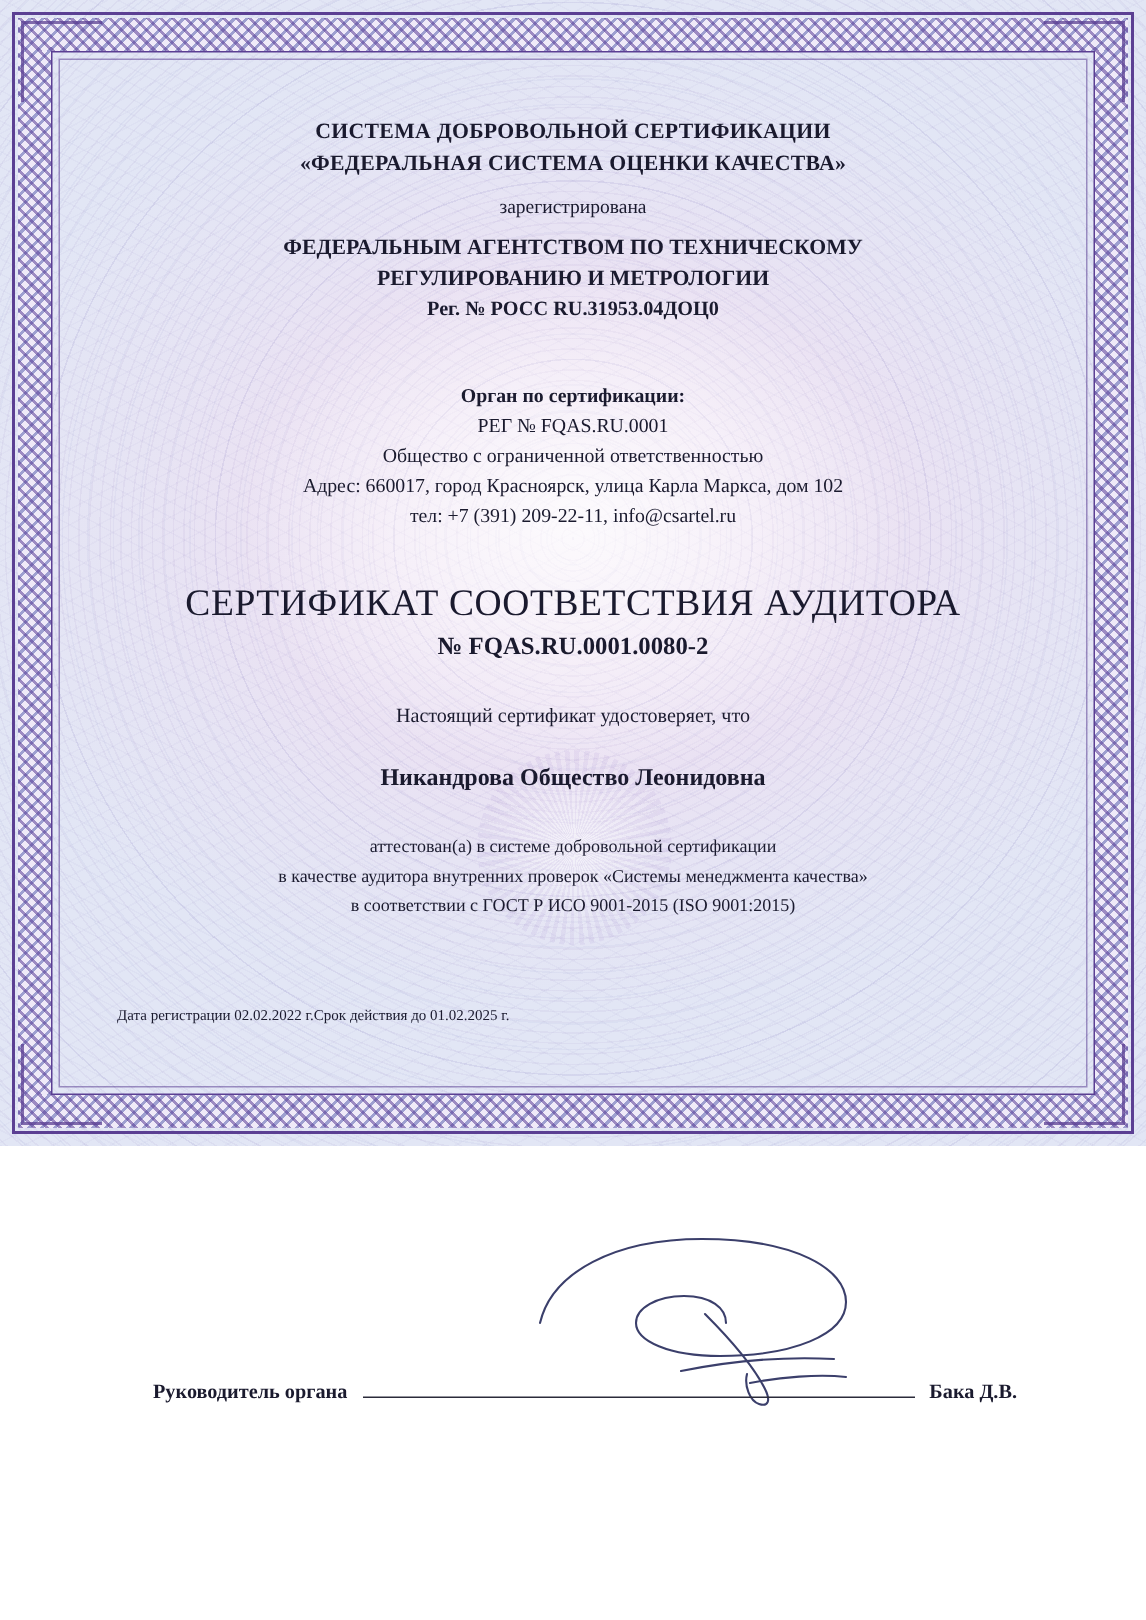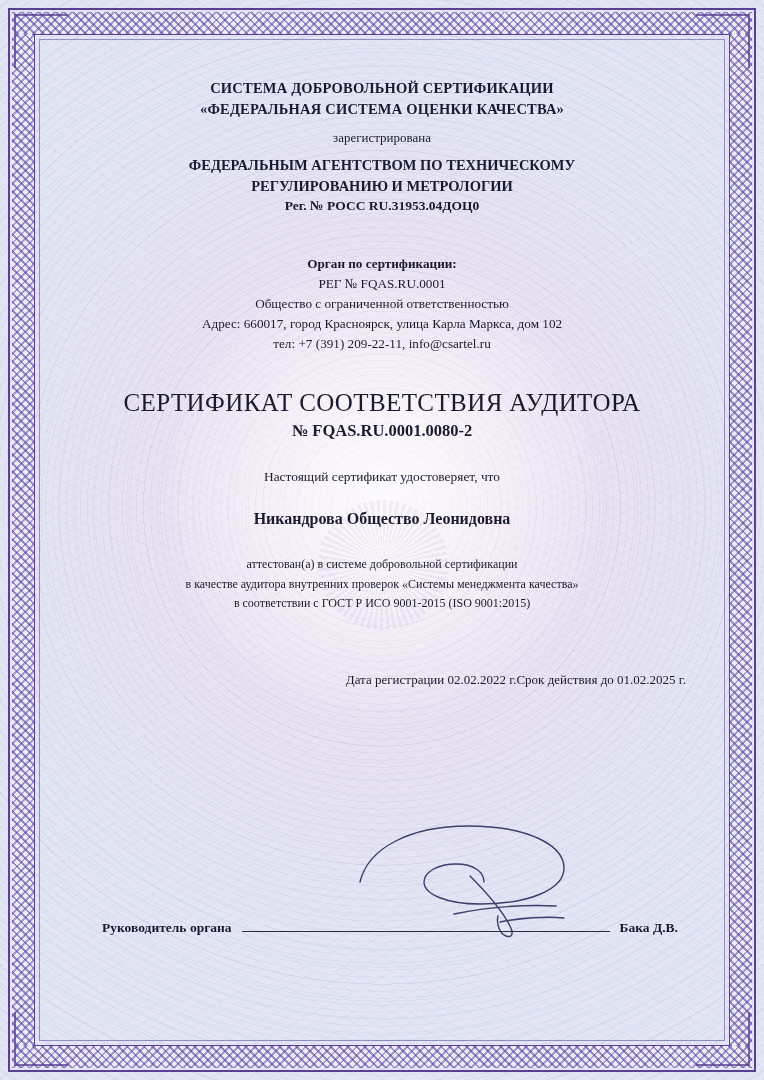--- a/index.html
+++ b/index.html
@@ -12,21 +12,21 @@
     height: 1080px;
     font-family: "Liberation Serif", serif;
     color: #1a1a2e;
     overflow: hidden;
   }
 
   
   .cert {
     position: relative;
     width: 764px;
-    height: 1080px;
+    height: 764px;
     box-sizing: border-box;
     background:
       radial-gradient(ellipse 55% 42% at 50% 46%, #f6eef8 0%, #f2e9f6 28%, #eae2f3 52%, #e6e4f4 72%, #e2e6f5 100%);
   }
 
   
   .tex {
     position: absolute;
     inset: 0;
     pointer-events: none;
@@ -156,22 +156,22 @@
   }
 
   .scope {
     font-size: 12px;
     line-height: 1.62;
     margin-top: 27px;
   }
 
   .dates {
     display: flex;
-    justify-content: flex-end;
-    font-size: 13px;
+    justify-content: flex-start;
+    font-size: 10px;
     margin-top: 58px;
     padding: 0 28px;
   }
 
   
   .sign-area {
     position: absolute;
     left: 0; right: 0;
     top: 680px;
     height: 230px;

